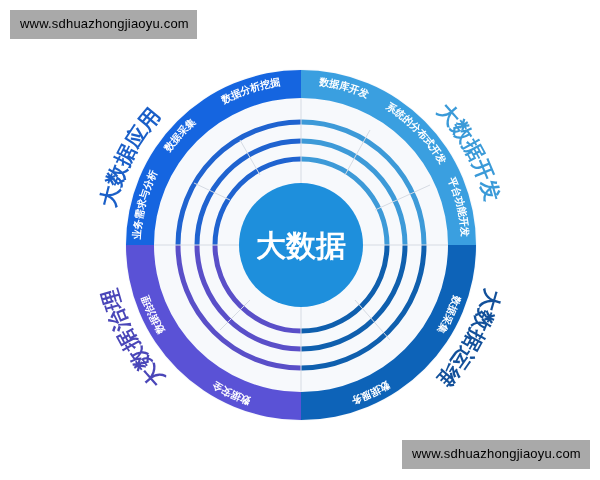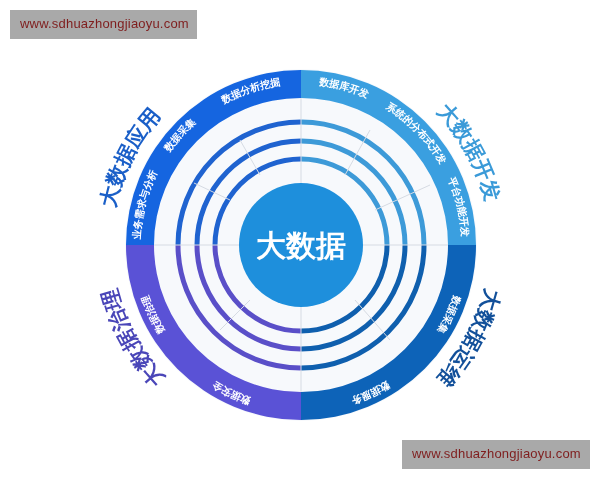--- a/index.html
+++ b/index.html
@@ -1,21 +1,21 @@
 <!DOCTYPE html>
 <html><head>
 <meta charset="utf-8">
 <style>
   html, body { margin: 0; padding: 0; }
   body {
     width: 600px; height: 480px; background: #ffffff; position: relative; overflow: hidden;
     font-family: "DejaVu Sans", "Liberation Sans", sans-serif;
   }
   .watermark {
-    position: absolute; background: #a9a9a9; color: #7f1d1d;
+    position: absolute; background: #a9a9a9; color: #000000;
     font-family: "Liberation Sans", "DejaVu Sans", sans-serif;
     font-size: 13px; line-height: 28px; padding: 0 10px; letter-spacing: 0.2px;
   }
   .wm-top { left: 10px; top: 10px; width: 187px; height: 29px; text-align: center; box-sizing: border-box; }
   .wm-bottom { left: 402px; top: 440px; width: 188px; height: 29px; text-align: center; box-sizing: border-box; }
   svg { position: absolute; left: 0; top: 0; }
   .seg-label { fill: #ffffff; font-size: 10px; font-weight: bold; }
   .quad-title { font-size: 21px; font-weight: bold; }
   .center-text { fill: #ffffff; font-size: 30px; font-weight: bold; }
 </style>

